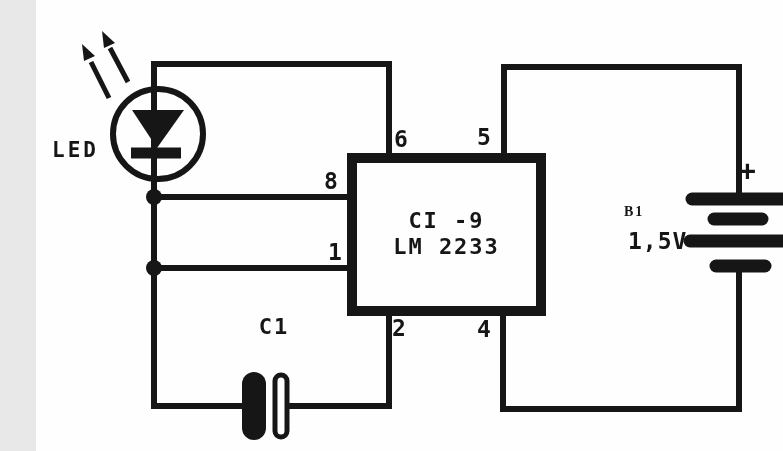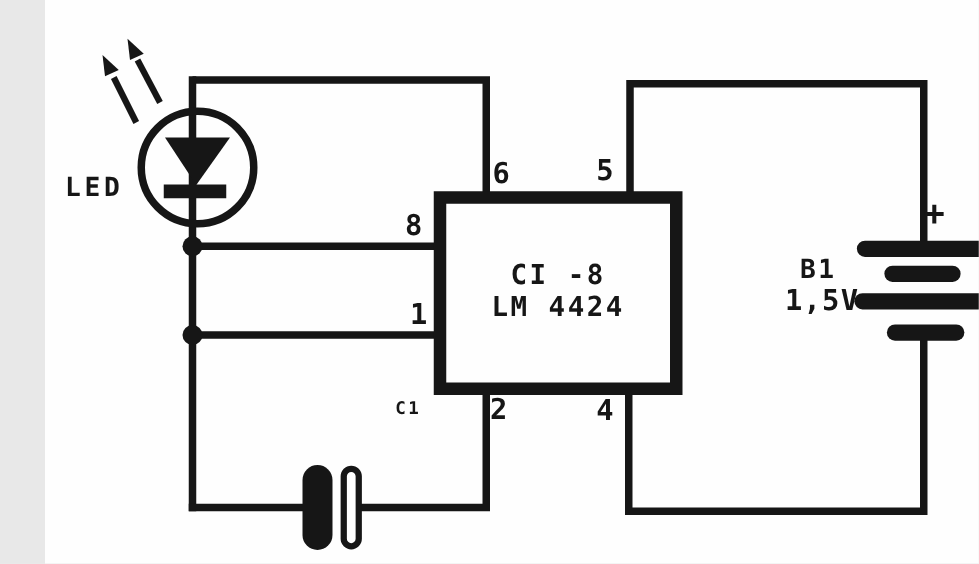--- a/index.html
+++ b/index.html
@@ -26,23 +26,23 @@
   .pin-8{left:288px;top:170px;}
   .pin-1{left:292px;top:241px;}
   .pin-2{left:356px;top:317px;}
   .pin-4{left:441px;top:318px;}
   .ic-text{
     left:316px;top:208px;width:189px;
     text-align:center;font-size:22px;letter-spacing:2px;line-height:26px;
   }
   .cap-text{
     left:175px;top:314px;width:126px;
-    text-align:right;font-size:14px;letter-spacing:2px;line-height:26px;
+    text-align:center;font-size:22px;letter-spacing:2px;line-height:26px;
   }
-  .bat-ref{left:604px;top:205px;font-size:21px;letter-spacing:2px;}
+  .bat-ref{left:588px;top:205px;font-size:14px;letter-spacing:2px;font-family:Liberation Serif, serif;}
   .bat-v{left:592px;top:230px;font-size:23px;letter-spacing:1px;}
   .bat-plus{left:703px;top:157px;font-size:28px;}
 </style>
 </head>
 <body>
 
 <div class="stage">
 
   <svg width="783" height="451" viewBox="0 0 783 451">
     <g stroke="#161616" fill="none" stroke-width="6">
@@ -97,22 +97,22 @@
   <div class="lbl led-lbl">LED</div>
 
   <div class="lbl pin pin-6">6</div>
   <div class="lbl pin pin-5">5</div>
   <div class="lbl pin pin-8">8</div>
   <div class="lbl pin pin-1">1</div>
   <div class="lbl pin pin-2">2</div>
   <div class="lbl pin pin-4">4</div>
 
   <div class="lbl ic-text">
-    <div>CI -8</div>
-    <div>LM 4424</div>
+    <div>CI -9</div>
+    <div>LM 2233</div>
   </div>
 
   <div class="lbl cap-text">
     <div>C1</div>
   </div>
 
   <div class="lbl bat-ref">B1</div>
   <div class="lbl bat-v">1,5V</div>
   <div class="lbl bat-plus">+</div>
 

